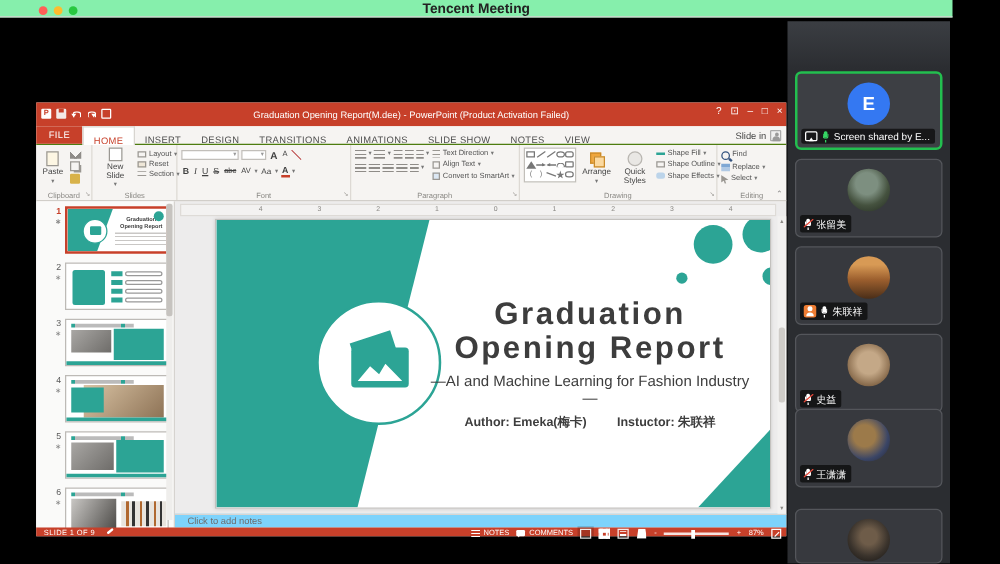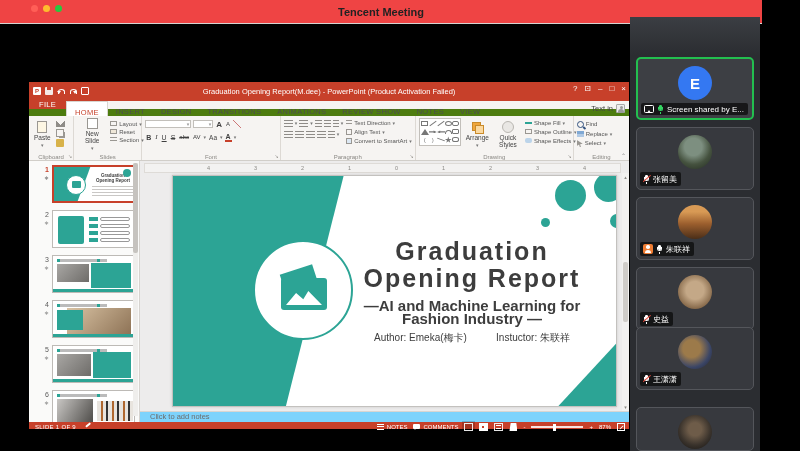--- a/index.html
+++ b/index.html
@@ -1,42 +1,42 @@
 <!DOCTYPE html>
 <html><head>
 <meta charset="utf-8">
 <style>
   *{margin:0;padding:0;box-sizing:border-box}
   html,body{width:800px;height:451px;overflow:hidden}
   body{font-family:"Liberation Sans","DejaVu Sans",sans-serif;background:#000;position:relative}
   #screen{position:absolute;inset:0;width:800px;height:451px;background:#000;overflow:hidden}
 
   
-  #mac-titlebar{position:absolute;left:0;top:0;width:762px;height:24px;background:#ef4444;border-bottom:1px solid #d6d4d2;display:flex;align-items:center;justify-content:center}
+  #mac-titlebar{position:absolute;left:0;top:0;width:762px;height:14px;background:#86efac;border-bottom:1px solid #d6d4d2;display:flex;align-items:center;justify-content:center}
   .tl{position:absolute;top:5px;width:7px;height:7px;border-radius:50%}
   .tl.r{left:31px;background:#ff5f57}.tl.y{left:43px;background:#febc2e}.tl.g{left:55px;background:#28c840}
   #mac-title{font-size:11px;font-weight:bold;color:#222}
 
   
   #ppt{position:absolute;left:29px;top:82px;width:600px;height:347px;background:#f6f4f2;display:flex;flex-direction:column}
   .ptitle{height:27px;background:#c7402a;display:flex;align-items:center;position:relative;color:#fff}
   .qat{display:flex;align-items:center;gap:4px;padding-left:4px}
   .qat .logo{width:8px;height:8px;background:#fff;color:#c7402a;font-size:6px;font-weight:bold;line-height:8px;text-align:center;border-radius:1px}
   .qat .qico{width:8px;height:8px;position:relative;display:inline-block}
   .qico.save{background:#f4e9e6;border-radius:1px}
   .qico.save::after{content:"";position:absolute;left:2px;top:0;width:4px;height:3px;background:#c7402a}
   .qico.undo::before,.qico.redo::before{content:"";position:absolute;left:1px;top:2px;width:5px;height:4px;border:1px solid #fff;border-radius:50% 50% 0 0;border-bottom:none}
   .qico.undo::after{content:"";position:absolute;left:0;top:4px;border:2px solid transparent;border-top:3px solid #fff}
   .qico.redo::after{content:"";position:absolute;right:0;top:4px;border:2px solid transparent;border-top:3px solid #fff}
   .qico.present{border:1px solid #fff;border-radius:1px}
   .ptitle-text{position:absolute;left:0;right:0;text-align:center;font-size:7.5px;pointer-events:none}
   .winctl{position:absolute;right:3px;top:0;height:13px;display:flex;align-items:center;gap:7px;font-size:8px}
   .winctl span{cursor:default}
 
-  .ptabs{height:15px;background:#f6f4f2;display:flex;align-items:stretch;position:relative;border-bottom:7px solid #4d7c0f}
+  .ptabs{height:15px;background:#f6f4f2;display:flex;align-items:stretch;position:relative;border-bottom:1px solid #4d7c0f}
   .ptab{font-size:7.5px;color:#4d4d4d;padding:11px 8px;display:flex;align-items:center;letter-spacing:.3px}
   .ptab.file{background:#c7402a;color:#fff;padding:0 10px}
   .ptab.active{background:#fff;color:#c7402a;border:1px solid #d8d5d0;border-bottom:none}
   .signin{position:absolute;right:4px;top:0;height:15px;display:flex;align-items:center;gap:3px;font-size:7.5px;color:#444}
   .avatar-mini{width:9px;height:9px;border:1px solid #aaa;background:#eee;border-radius:1px;position:relative}
   .avatar-mini::before{content:"";position:absolute;left:2.5px;top:1px;width:3px;height:3px;border-radius:50%;background:#999}
   .avatar-mini::after{content:"";position:absolute;left:1px;top:4.5px;width:6px;height:3.5px;border-radius:3px 3px 0 0;background:#999}
 
   
   .pribbon{height:48px;background:#f6f4f2;border-bottom:1px solid #d1cec9;display:flex;position:relative}
@@ -122,22 +122,22 @@
   .sl-c2{position:absolute;left:421px;top:-3px;width:29px;height:29px;border-radius:50%}
   .sl-c3{position:absolute;left:368px;top:42px;width:9px;height:9px;border-radius:50%}
   .sl-c4{position:absolute;left:437px;top:38px;width:14px;height:14px;border-radius:50%}
   .sl-circle{position:absolute;left:80px;top:64px;width:100px;height:100px;border-radius:50%;background:#fff;border:2px solid #2ca495;display:flex;align-items:center;justify-content:center}
   .picico{position:relative;width:52px;height:40px}
   .picico .back{position:absolute;left:2px;top:-4px;width:40px;height:26px;background:#2ca495;border:3px solid #fff;border-radius:3px;transform:rotate(-18deg)}
   .picico .front{position:absolute;left:4px;top:8px;width:46px;height:32px;background:#2ca495;border-radius:3px;overflow:hidden}
   .picico .mtn{position:absolute;left:5px;bottom:5px;width:36px;height:14px;background:#fff;clip-path:polygon(0 100%,28% 15%,48% 60%,62% 0,100% 100%)}
   .sl-texts{position:absolute;left:168px;top:62px;width:262px;text-align:center;color:#3d3d3d}
   .sl-title{font-size:25px;font-weight:bold;letter-spacing:2px;line-height:27px;white-space:nowrap}
-  .sl-sub{margin-top:7px;font-size:15px;font-weight:bold;line-height:13px}
-  .sl-authors{margin-top:6px;display:flex;justify-content:center;gap:18px;font-size:10px;font-weight:normal;text-align:left}
+  .sl-sub{margin-top:7px;font-size:12px;font-weight:normal;line-height:13px}
+  .sl-authors{margin-top:6px;display:flex;justify-content:center;gap:18px;font-size:10px;font-weight:bold;text-align:left}
   .sl-authors .a1{width:104px}
 
   
   .pstatus{height:10px;background:#c7402a;position:relative;color:#fff;font-size:6px}
   .pstatus .left{position:absolute;left:6px;top:0;height:10px;display:flex;align-items:center;gap:8px;letter-spacing:.3px}
   .pstatus .right{position:absolute;right:4px;top:0;height:10px;display:flex;align-items:center;gap:6px}
   .st-ico{display:inline-block}
   .noteico{width:7px;height:6px;background:repeating-linear-gradient(#fff 0 1px,transparent 1px 2.5px)}
   .commico{position:relative;width:7px;height:5px;background:#fff;border-radius:1px}
   .commico::after{content:"";position:absolute;left:1px;bottom:-2px;border:1.5px solid transparent;border-top:2px solid #fff}
@@ -210,25 +210,25 @@
       </div>
     </div>
 
     <div class="ptabs">
       <span class="ptab file">FILE</span>
       <span class="ptab active">HOME</span>
       <span class="ptab">INSERT</span>
       <span class="ptab">DESIGN</span>
       <span class="ptab">TRANSITIONS</span>
       <span class="ptab">ANIMATIONS</span>
-      <span class="ptab">REVIEW SHOW</span>
+      <span class="ptab">SLIDE SHOW</span>
       <span class="ptab">NOTES</span>
       <span class="ptab">VIEW</span>
       <div class="signin">
-        <span>Text in</span>
+        <span>Slide in</span>
         <span class="avatar-mini"></span>
       </div>
     </div>
 
     <div class="pribbon">
 
       <div class="rgrp" style="width:52px">
         <div class="bigbtn">
           <span class="mi box" style="width:10px;height:12px;background:#fdf6e3"></span>
           <span>Paste</span>

